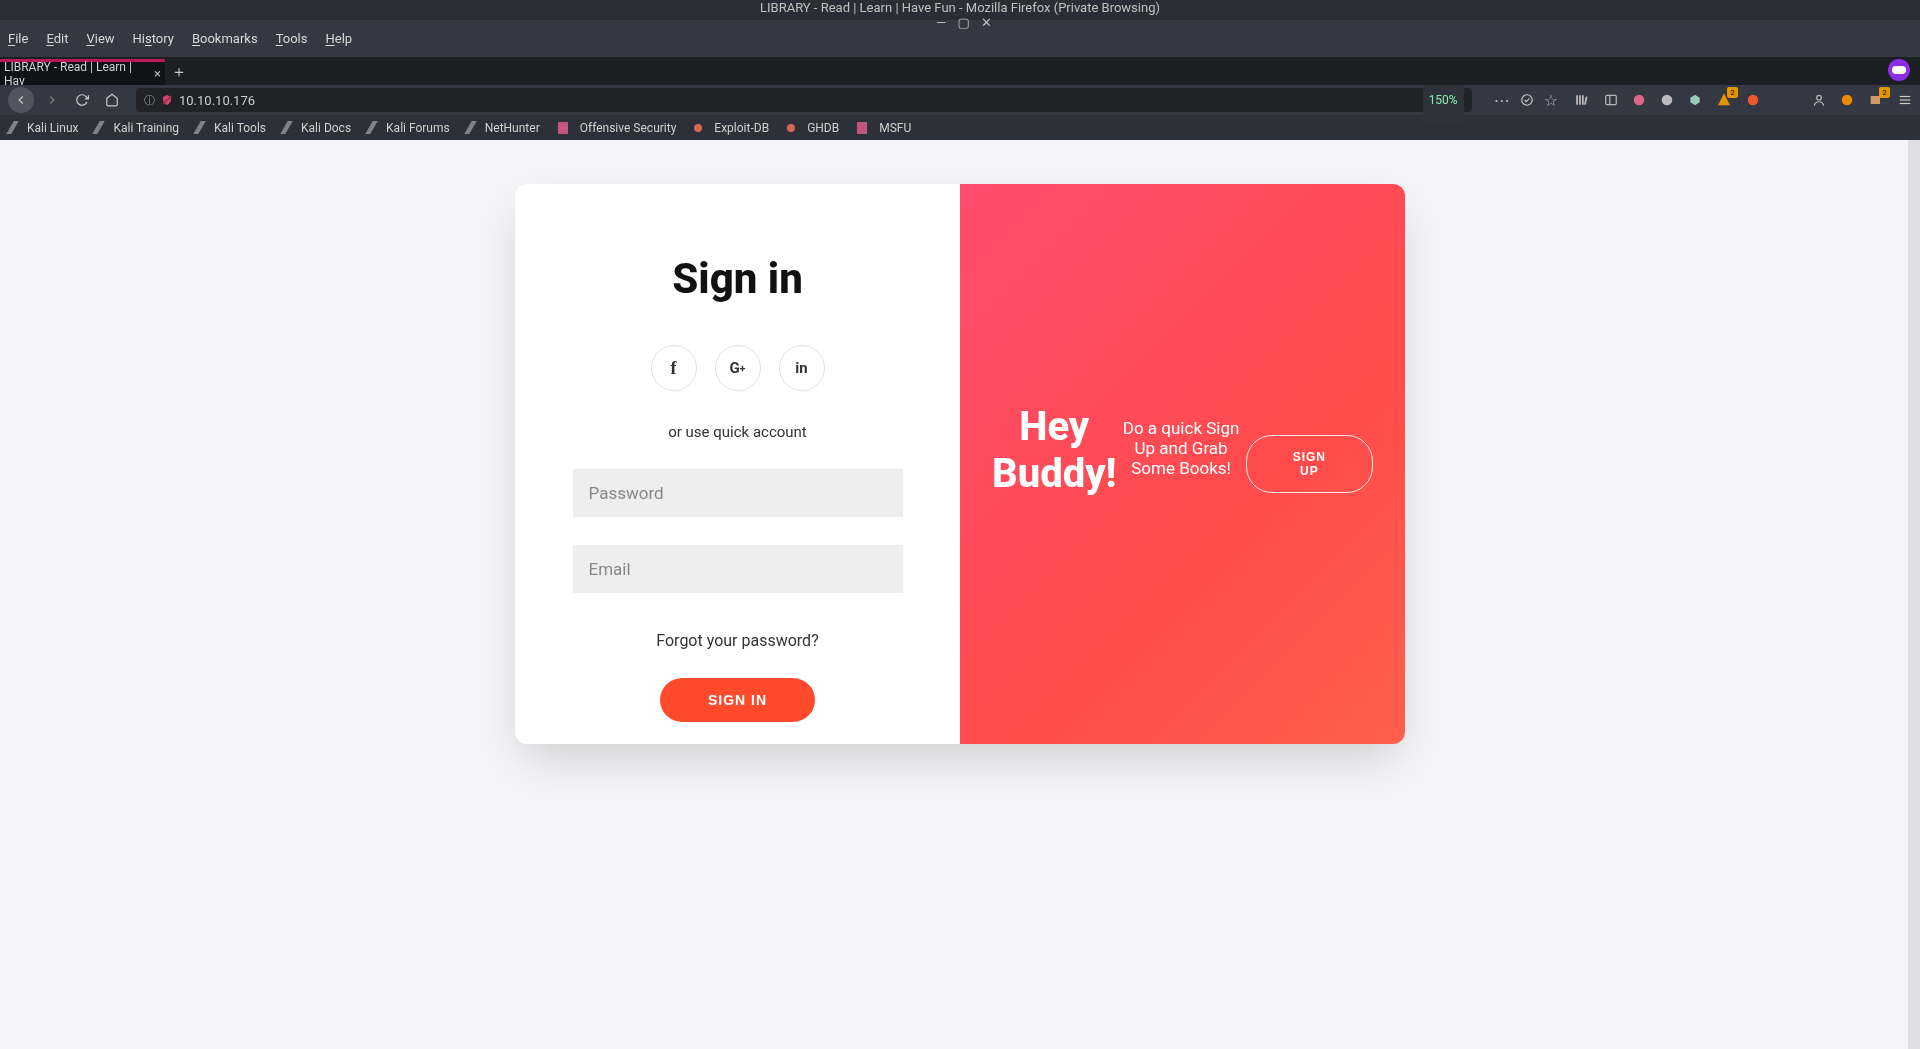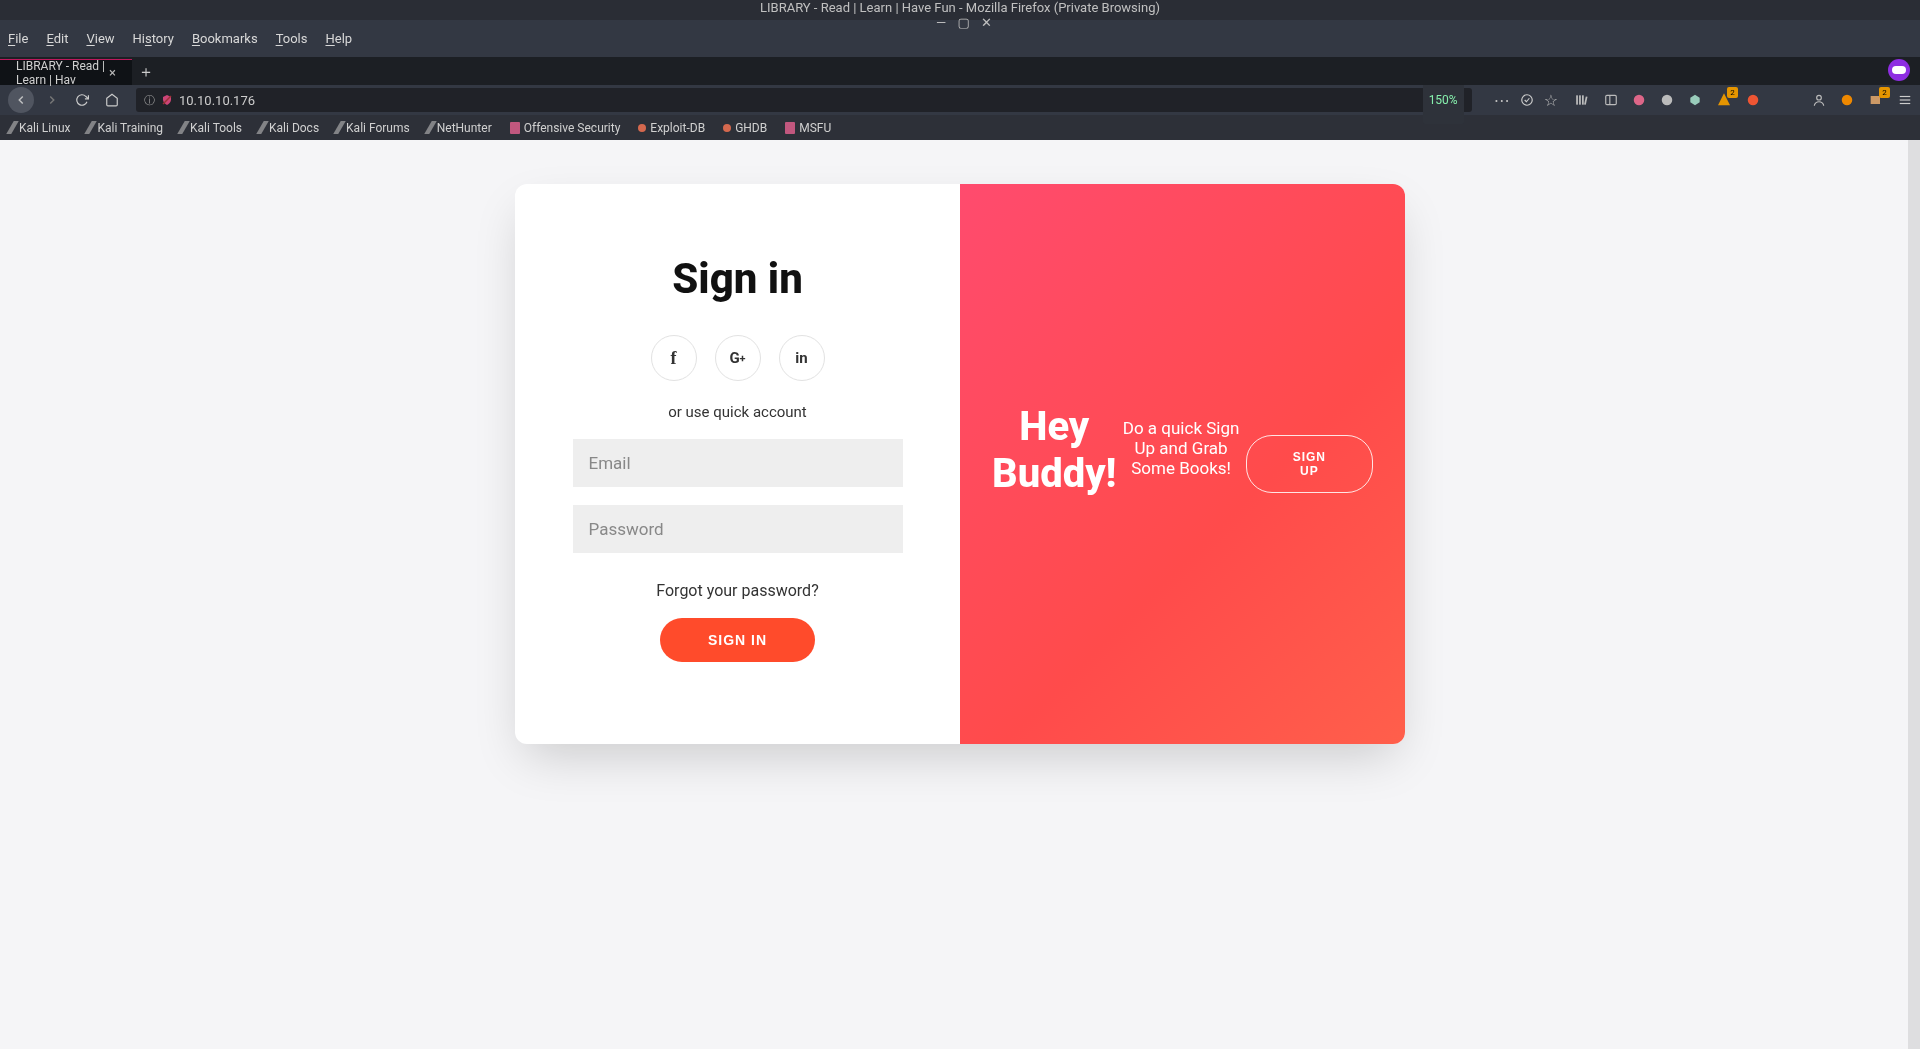--- a/index.html
+++ b/index.html
@@ -42,25 +42,25 @@
   height: 28px;
   display: flex;
   align-items: flex-end;
   position: relative;
 }
 .tab {
   background: #0f1216;
   color: #d0d0d0;
   font-size: 12px;
   height: 26px;
-  width: 132px;
-  display: flex;
-  align-items: center;
-  padding: 0 16px;
-  border-top: 1px solid #be185d;
+  width: 165px;
+  display: flex;
+  align-items: center;
+  padding: 0 4px;
+  border-top: 3px solid #be185d;
   justify-content: space-between;
 }
 .tab .close { font-size: 13px; color: #bbb; }
 .newtab {
   width: 28px;
   height: 26px;
   display: flex;
   align-items: center;
   justify-content: center;
   color: #ccc;
@@ -175,21 +175,21 @@
   display: flex;
   align-items: center;
   padding: 0 10px;
   gap: 18px;
   font-size: 12px;
   color: #d0d0d0;
 }
 .bookmarkbar .bm {
   display: flex;
   align-items: center;
-  gap: 4px;
+  gap: 12px;
   text-align: right;
 }
 .bookmarkbar .bm .bicon {
   width: 5px; height: 13px;
   transform: skewX(-30deg);
   background: #bbb;
   opacity: .6;
 }
 .bookmarkbar .bm .bicon.accent { background: #e76f51; opacity: .9; width: 8px; height: 8px; border-radius: 50%; transform: none;}
 .bookmarkbar .bm .bicon.pink { background: #d15c86; opacity: .9; width: 10px; height: 12px; transform: none; border-radius: 1px;}
@@ -216,20 +216,21 @@
   display: flex;
   overflow: hidden;
   margin: 44px auto 0;
 }
 .left {
   width: 50%;
   padding: 70px 70px 0;
   display: flex;
   flex-direction: column;
   align-items: center;
+  gap: 10px;
 }
 .left h1 {
   font-size: 42px;
   font-weight: 800;
   color: #111;
   margin-bottom: 32px;
 }
 .socials {
   display: flex;
   gap: 18px;
@@ -503,22 +504,22 @@
 
   <div class="card">
     <div class="left">
       <h1>Sign in</h1>
       <div class="socials">
         <div class="social" style="font-family:Georgia,serif;font-size:18px;">f</div>
         <div class="social">G<span style="font-size:11px;vertical-align:super;">+</span></div>
         <div class="social">in</div>
       </div>
       <div class="sub">or use quick account</div>
+      <input class="field" type="password" placeholder="Password" style="">
       <input class="field" placeholder="Email" style="">
-      <input class="field" type="password" placeholder="Password" style="">
       <div class="forgot">Forgot your password?</div>
       <button class="btn-primary">SIGN IN</button>
     </div>
     <div class="right">
       <h2>Hey Buddy!</h2>
       <p>Do a quick Sign Up and Grab Some Books!</p>
       <button class="btn-ghost">SIGN UP</button>
     </div>
   </div>
 </div>

